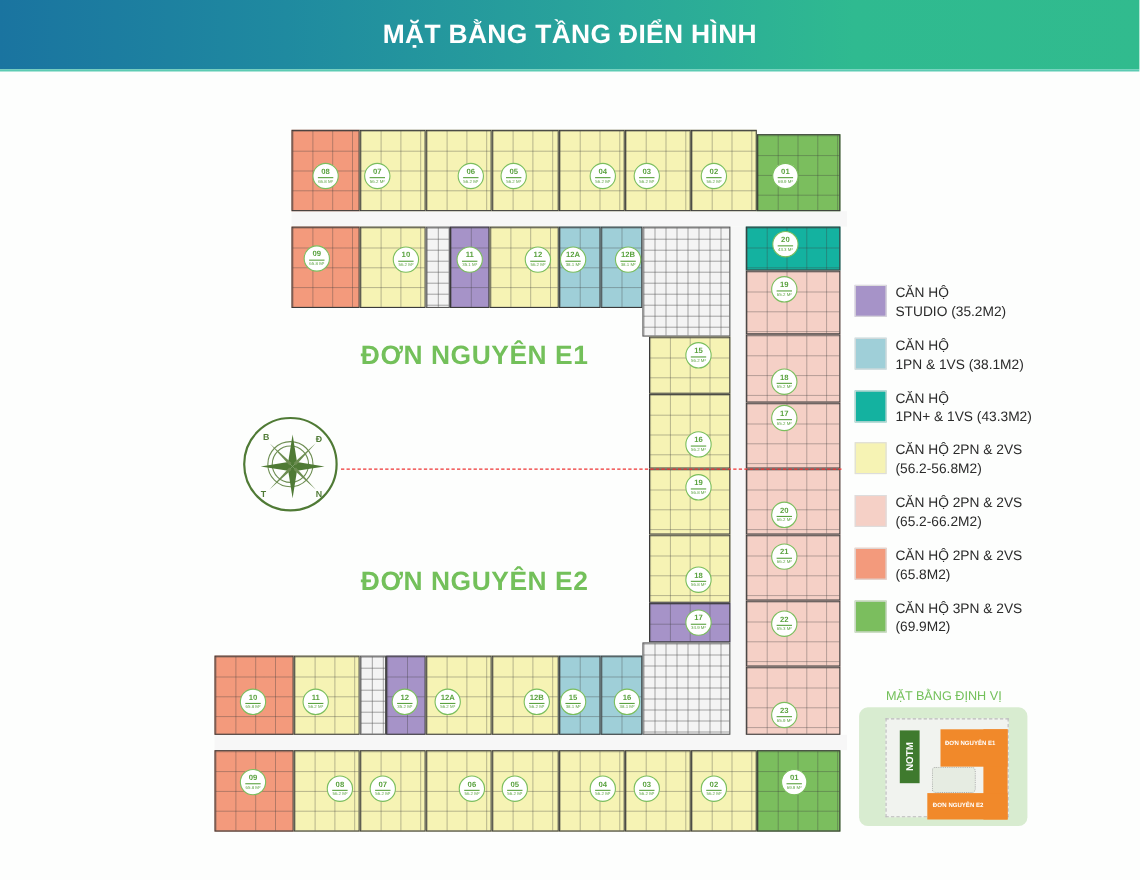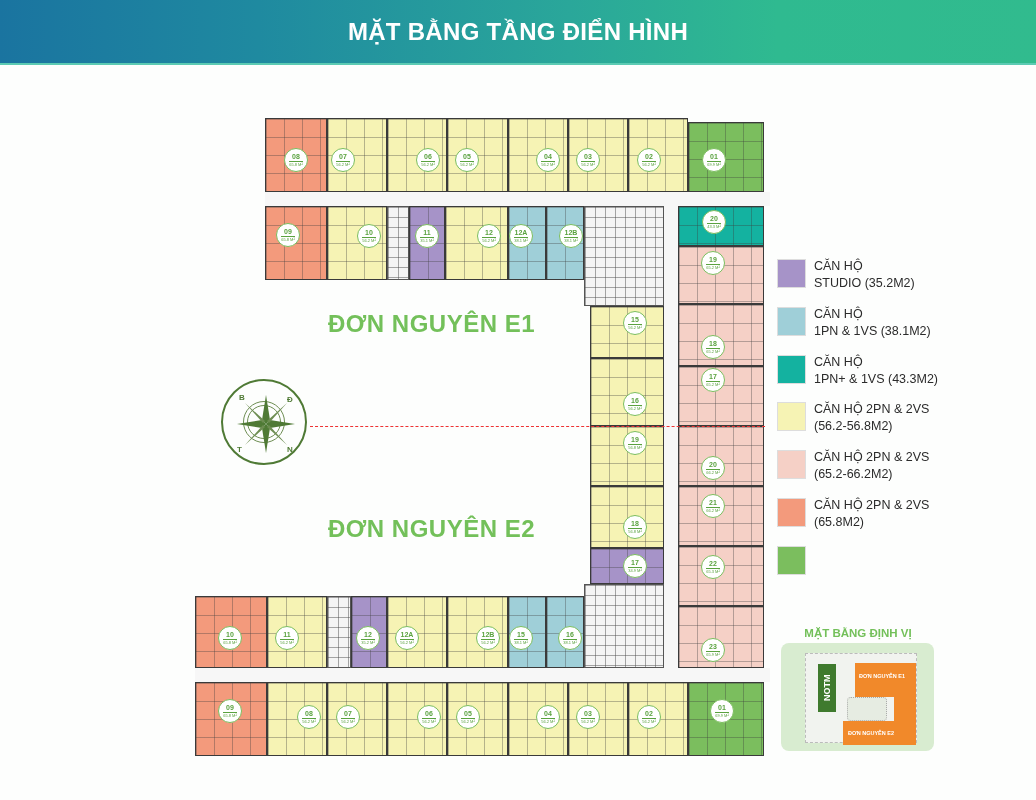--- a/index.html
+++ b/index.html
@@ -45,21 +45,21 @@
   .axis-line { position: absolute; left: 310px; top: 426px; width: 455px; height: 0; border-top: 1.5px dashed #e33; }
   .compass { position: absolute; left: 221px; top: 379px; width: 86px; height: 86px; border: 2px solid #4f7a35; border-radius: 50%; }
   .compass .inner { position: absolute; left: 20px; top: 20px; width: 42px; height: 42px; border: 1.5px solid #6d8d52; border-radius: 50%; }
   .compass .inner2 { position: absolute; left: 24px; top: 24px; width: 34px; height: 34px; border: 1px solid #6d8d52; border-radius: 50%; }
   .compass .dir { position: absolute; font-size: 8px; font-weight: 700; color: #4f7a35; }
   .compass svg { position: absolute; left: 0; top: 0; }
   .legend { position: absolute; left: 777px; top: 259px; width: 240px; }
   .legend-item { position: absolute; left: 0; display: flex; align-items: flex-start; }
   .legend-swatch { width: 29px; height: 29px; border: 1px solid #ddd; margin-right: 8px; flex-shrink: 0; }
   .legend-text { font-size: 12.5px; color: #2b2b2b; line-height: 17px; font-weight: 500; white-space: pre-line; margin-top: -1px; }
-  .keyplan-title { position: absolute; left: 778px; top: 627px; width: 160px; text-align: center; color: #73c05a; font-size: 11.5px; font-weight: 700; }
+  .keyplan-title { position: absolute; left: 778px; top: 627px; width: 160px; text-align: center; color: #73c05a; font-size: 11.5px; font-weight: 400; }
   .keyplan { position: absolute; left: 781px; top: 643px; width: 153px; height: 108px; background: #d8ecd0; border-radius: 8px; }
   .keyplan .site { position: absolute; left: 24px; top: 10px; width: 112px; height: 90px; background: #f1f3ef; border: 1px dashed #bbb; }
   .keyplan .notm { position: absolute; left: 37px; top: 21px; width: 18px; height: 48px; background: #3f7a2e; color: #fff; font-size: 9px; font-weight: 700; writing-mode: vertical-rl; transform: rotate(180deg); display: flex; align-items: center; justify-content: center; }
   .keyplan .e1 { position: absolute; left: 74px; top: 18px; width: 61px; height: 40px; background: #f1892a; }
   .keyplan .e1-right { position: absolute; left: 112px; top: 18px; width: 24px; height: 85px; background: #f1892a; }
   .keyplan .e2 { position: absolute; left: 62px; top: 78px; width: 74px; height: 24px; background: #f1892a; }
   .keyplan .lbl { position: absolute; color: #fff; font-size: 5.5px; font-weight: 700; white-space: nowrap; }
   .keyplan .court { position: absolute; left: 70px; top: 36px; width: 34px; height: 30px; background: #e6ece2; border: 1px dotted #aaa; border-radius: 4px; }
 </style>
 </head>
@@ -358,20 +358,22 @@
       <div class="legend-text">CĂN HỘ 2PN &amp; 2VS
 (65.2-66.2M2)</div>
     </div>
     <div class="legend-item" style="top:239px;">
       <div class="legend-swatch" style="background:#f39a7c;"></div>
       <div class="legend-text">CĂN HỘ 2PN &amp; 2VS
 (65.8M2)</div>
     </div>
     <div class="legend-item" style="top:287px;">
       <div class="legend-swatch" style="background:#7bbe5e;"></div>
+      <div class="legend-text">CĂN HỘ 3PN &amp; 2VS
+(69.9M2)</div>
     </div>
   </div>
 
   <div class="keyplan-title">MẶT BẰNG ĐỊNH VỊ</div>
   <div class="keyplan">
     <div class="site"></div>
     <div class="e1-right" style="left:113px;top:20px;width:22px;height:82px;"></div>
     <div class="e1" style="left:74px;top:20px;width:61px;height:34px;"></div>
     <div class="e2" style="left:62px;top:78px;width:73px;height:24px;"></div>
     <div class="court" style="left:66px;top:54px;width:40px;height:24px;"></div>

